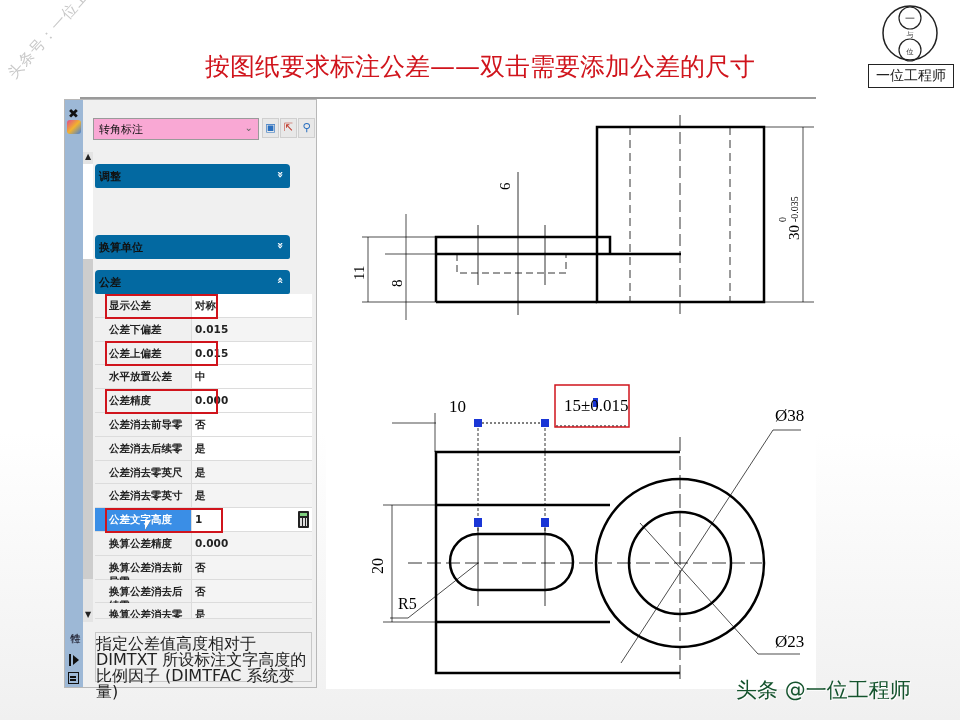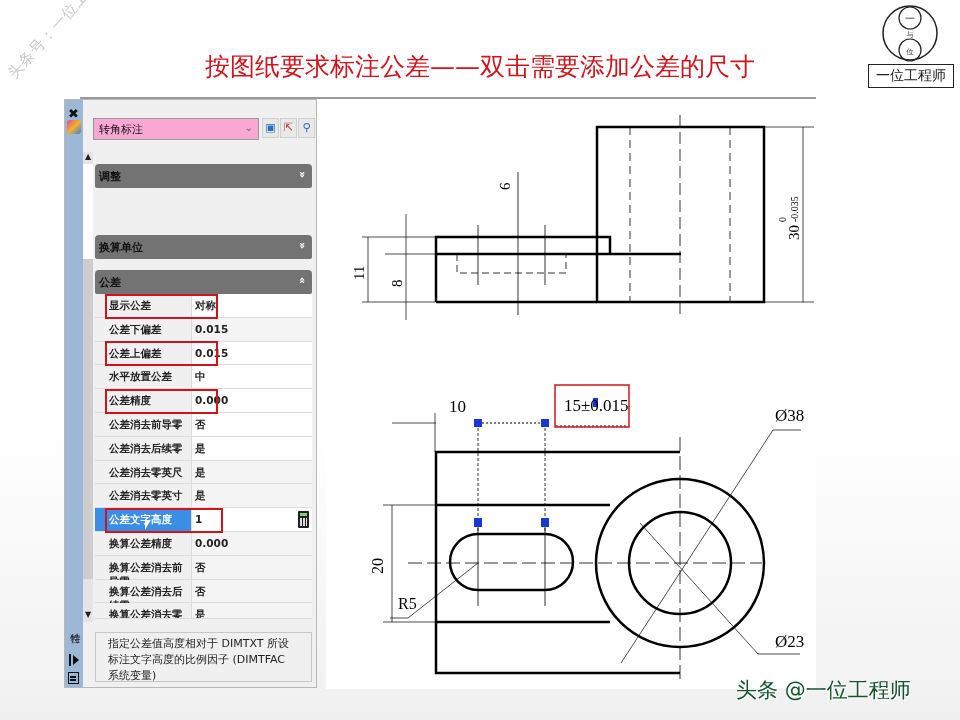--- a/index.html
+++ b/index.html
@@ -65,21 +65,21 @@
 
   .scroll-track {
     position: absolute; left: 18px; top: 52px; width: 10px; height: 470px; background: #e4e4e4;
   }
   .scroll-up { position: absolute; left: 0; top: 0; width: 10px; height: 12px; font-size: 8px; text-align: center; color: #222; }
   .scroll-white { position: absolute; left: 0; top: 12px; width: 10px; height: 95px; background: #ffffff; }
   .scroll-thumb { position: absolute; left: 0; top: 107px; width: 10px; height: 320px; background: #cdcdcd; }
   .scroll-down { position: absolute; left: 0; bottom: 0; width: 10px; height: 12px; font-size: 8px; text-align: center; color: #222; }
 
   .section {
-    position: absolute; left: 30px; width: 217px; height: 24px; background: #737373;
+    position: absolute; left: 30px; width: 195px; height: 24px; background: #0369a1;
     border-radius: 4px 4px 2px 2px; font-size: 11px; font-weight: bold; color: #111;
     padding: 5px 4px; 
   }
   .section-chev { position: absolute; right: 6px; top: 4px; font-size: 11px; color: #fff; font-weight: bold; }
 
   .prop-grid { position: absolute; left: 30px; top: 194px; width: 217px; font-weight: bold; }
   .prop-row { position: relative; height: 23.8px; border-bottom: 1px solid #dcdcdc; font-size: 10.5px; }
   .prop-name { position: absolute; left: 0; top: 0; width: 97px; height: 100%; background: #f0f0f0; padding: 5px 0 0 14px; color: #222; border-right: 1px solid #dcdcdc; }
   .prop-val { position: absolute; left: 97px; top: 0; right: 0; height: 100%; background: #fff; padding: 5px 0 0 3px; color: #222; }
   .prop-row.alt .prop-val { background: #f4f4f4; }
@@ -89,21 +89,21 @@
   .calc {
     position: absolute; right: 3px; top: 3px; width: 11px; height: 17px; background: #222; border-radius: 1px;
   }
   .calc::before { content: ""; position: absolute; left: 2px; top: 2px; width: 7px; height: 3px; background: #7fd07f; }
   .calc::after { content: ""; position: absolute; left: 2px; top: 7px; width: 7px; height: 8px;
     background: repeating-linear-gradient(90deg,#ddd 0 2px,transparent 2px 3px); }
   .cursor { position: absolute; left: 50px; top: 12px; width: 0; height: 0; border-left: 6px solid #fff; border-top: 0; border-bottom: 10px solid transparent; filter: drop-shadow(0 0 0.5px #000); }
 
   .desc {
     position: absolute; left: 30px; top: 532px; width: 217px; height: 50px; background: #f0f0f0;
-    border: 1px solid #c8c8c8; font-size: 11px; color: #222; padding: 3px 12px; line-height: 16px;
+    border: 1px solid #c8c8c8; font-size: 16px; color: #222; padding: 3px 0; line-height: 16px;
   }
 
   .drawing { position: absolute; left: 326px; top: 99px; width: 490px; height: 590px; background: #fff; }
   svg text { font-family: "Liberation Serif", "DejaVu Serif", serif; }
 </style>
 </head>
 <body>
 
 <div class="watermark">头条号：一位工程师</div>
 <div class="slide-title">按图纸要求标注公差——双击需要添加公差的尺寸</div>

